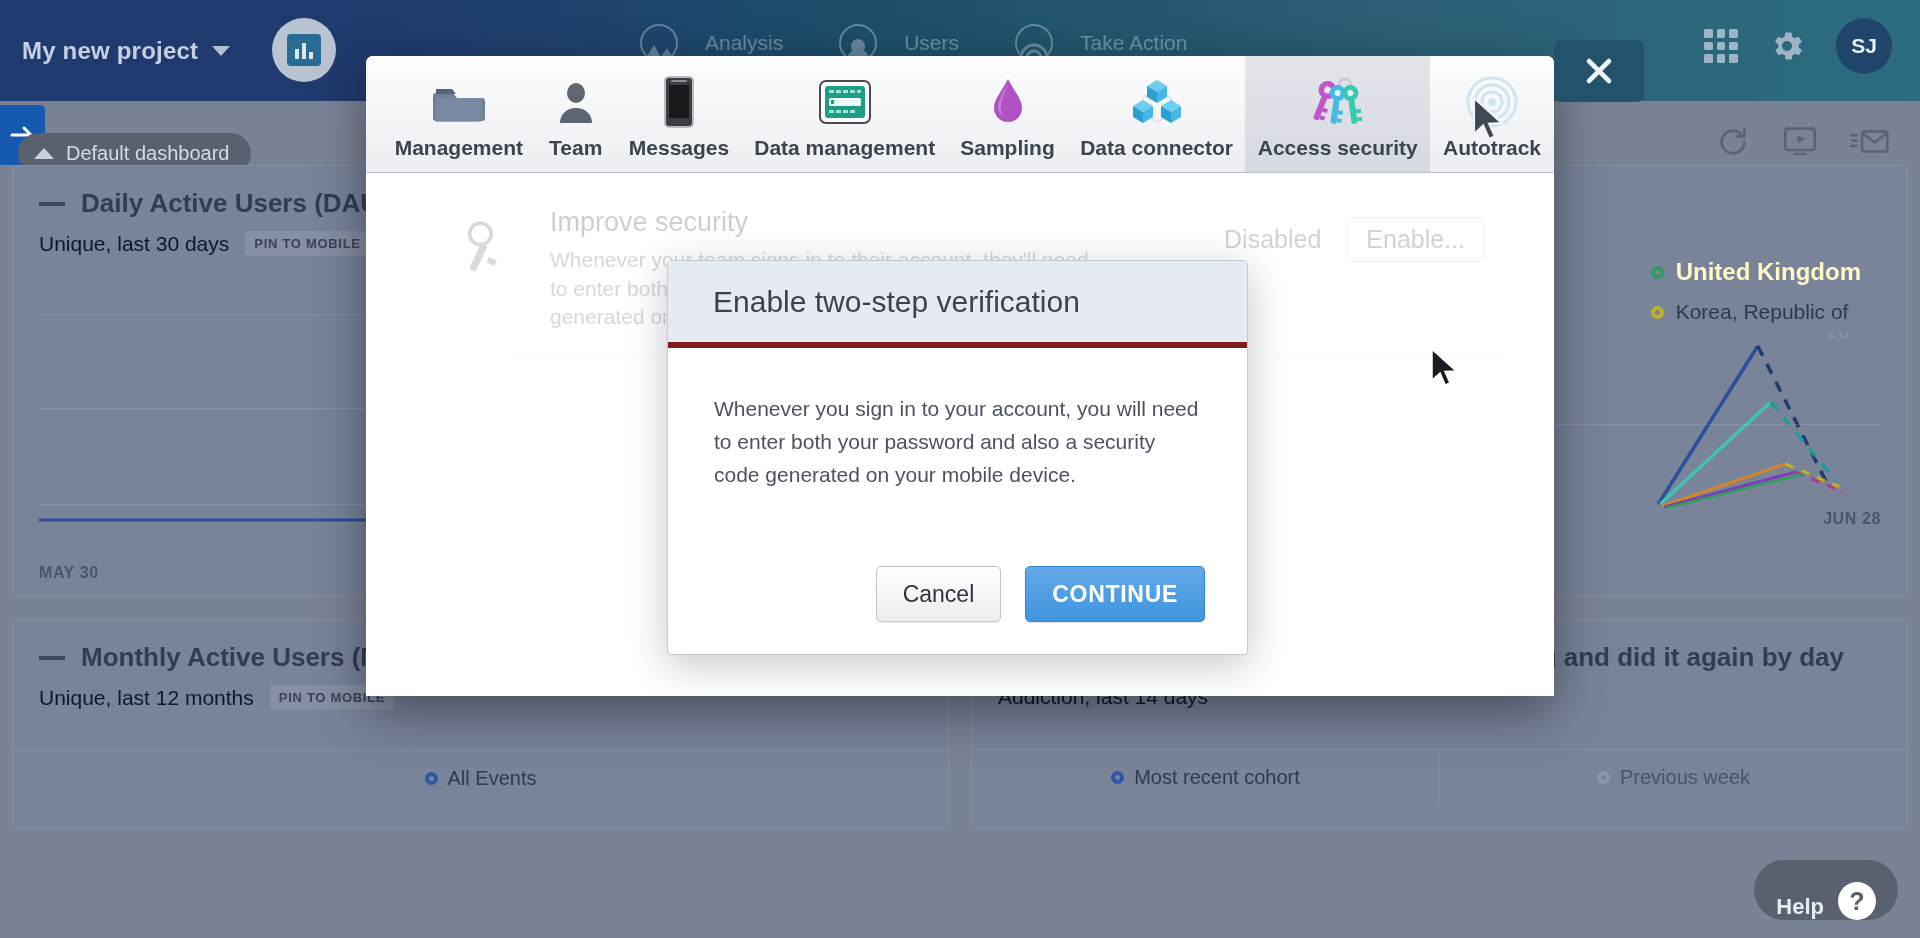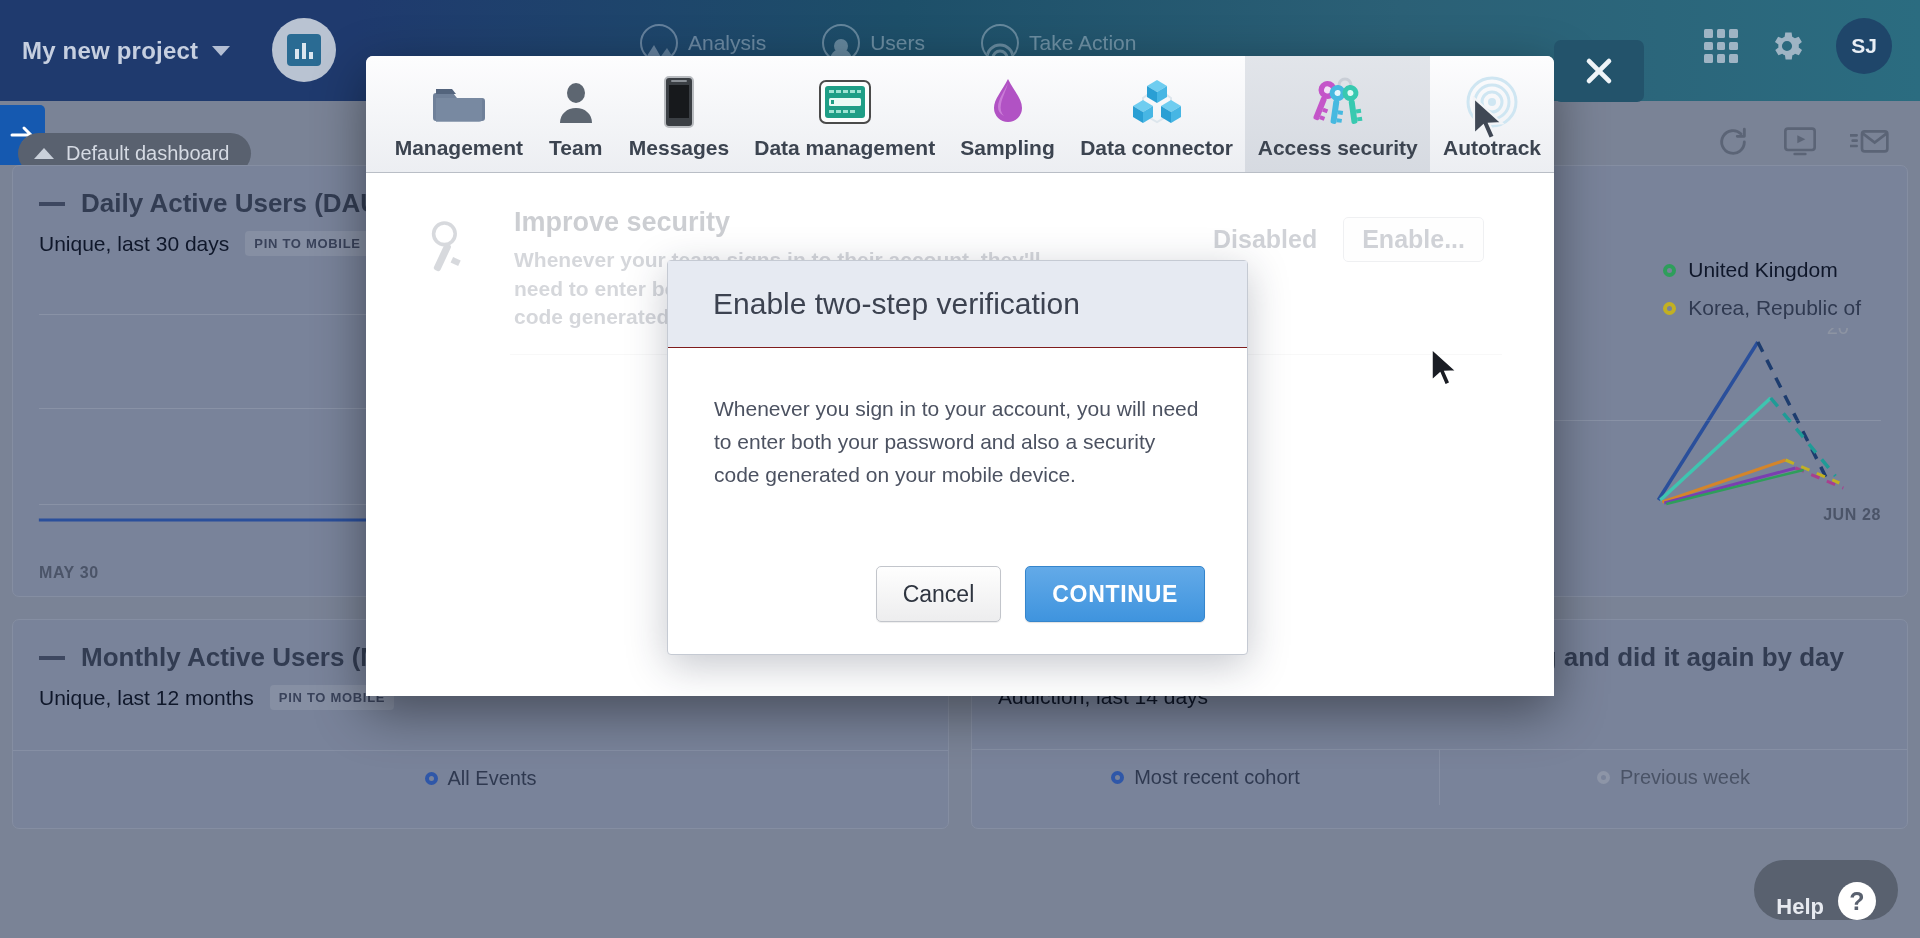--- a/index.html
+++ b/index.html
@@ -41,21 +41,21 @@
   }
   .logo-inner i { display:block; width: 4px; background: #dbe6ef; }
   .logo-inner i:nth-child(1){height:10px;}
   .logo-inner i:nth-child(2){height:16px;}
   .logo-inner i:nth-child(3){height:7px;}
 
   .nav-center {
     position: absolute; left: 640px; top: 24px;
     display: flex; gap: 56px; align-items: center;
   }
-  .nav-item { display: flex; align-items: center; gap: 10px; opacity: .40; }
+  .nav-item { display: flex; align-items: center; gap: 27px; opacity: .40; }
   .nav-ic {
     width: 38px; height: 38px; border-radius: 50%;
     border: 2px solid #cfdbe8; position: relative; overflow: hidden;
     display:flex;align-items:flex-end;justify-content:center;
   }
   .nav-ic svg { display:block; }
   .nav-lab { color: #dce6f1; font-size: 21px; }
 
   .topbar-right { position: absolute; right: 28px; top: 18px; display: flex; align-items: center; gap: 30px; }
   .grid9 { width: 34px; height: 34px; display: grid; grid-template-columns: repeat(3,1fr); gap: 4px; }
@@ -141,42 +141,42 @@
   .mtab {
     display: flex; flex-direction: column; align-items: center; justify-content: flex-start;
     padding: 18px 14px 0 14px; position: relative; min-width: 0;
   }
   .mtab.sel { background: linear-gradient(#e2e5ea, #d6dae1); }
   .mtab-ico { height: 56px; display: flex; align-items: center; justify-content: center; }
   .mtab-lab { margin-top: 6px; color: #3c4450; font-size: 21px; font-weight: bold; white-space: nowrap; }
 
   .modal-body { position: relative; height: 523px; background: #fff; overflow: hidden; }
   .pref-row {
-    display: flex; align-items: flex-start; padding: 34px 70px 0 48px; opacity: .28; font-weight: bold;
+    display: flex; align-items: flex-start; padding: 34px 70px 0 84px; opacity: .28;
   }
   .pref-ico { width: 92px; flex: none; padding-top: 10px; display:flex; justify-content:center; }
   .pref-mid { flex: 1; padding-left: 8px; }
   .pref-title { font-size: 27px; color: #4a5160; }
   .pref-desc { font-size: 21px; color: #6b7180; line-height: 1.36; margin-top: 8px; max-width: 560px; }
   .pref-right { display: flex; align-items: center; gap: 26px; padding-top: 10px; }
   .pref-status { font-size: 25px; color: #5a6271; }
   .pref-btn {
     font-size: 25px; color: #5a6271; border: 1px solid #c9ccd3; border-radius: 5px;
     padding: 7px 18px; background: #fcfcfd;
   }
   .pref-div { margin: 22px 52px 0 144px; height: 1px; background: rgba(0,0,0,.09); opacity:.3; }
 
   
   .sheet {
     position: absolute; left: 301px; top: 87px; width: 581px; height: 395px;
     background: #fff; border: 1px solid #c5cad3; border-radius: 4px;
     box-shadow: 0 10px 40px rgba(30,40,60,.26); z-index: 10;
   }
   .sheet-head {
-    height: 87px; background: #e6eaf2; border-bottom: 1px solid #7f1d1d;
+    height: 87px; background: #e6eaf2; border-bottom: 6px solid #7f1d1d;
     display: flex; align-items: center; padding: 0 45px;
   }
   .sheet-title { font-size: 30px; color: #3c4250; }
   .sheet-text {
     padding: 44px 46px 0 46px; font-size: 21px; line-height: 1.58; color: #4c5261;
   }
   .sheet-actions {
     position: absolute; right: 42px; bottom: 32px; display: flex; gap: 24px; align-items: center;
   }
   .btn {
@@ -273,21 +273,21 @@
           </div>
         </div>
 
         <div class="card">
           <div class="card-head" style="height:92px"></div>
           <div class="legend-bar" style="border-top:none;height:auto;display:block;padding:0 0 8px 0;">
             <div style="display:flex;justify-content:flex-end;padding-right:46px;">
               <div style="display:flex;flex-direction:column;gap:14px;">
                 <div style="display:flex;align-items:center;gap:12px;">
                   <span class="ldot" style="border-color:#2e9e5b"></span>
-                  <span style="color:#0f172a;font-size:21px;">United Kingdom</span>
+                  <span style="color:#fef9c3;font-size:24px;font-weight:bold;">United Kingdom</span>
                 </div>
                 <div style="display:flex;align-items:center;gap:12px;">
                   <span class="ldot" style="border-color:#c2b022"></span>
                   <span style="color:#2f3950;font-size:21px;">Korea, Republic of</span>
                 </div>
               </div>
             </div>
           </div>
           <div class="plot" style="height:178px">
             <div class="gl" style="top:92px"></div>

